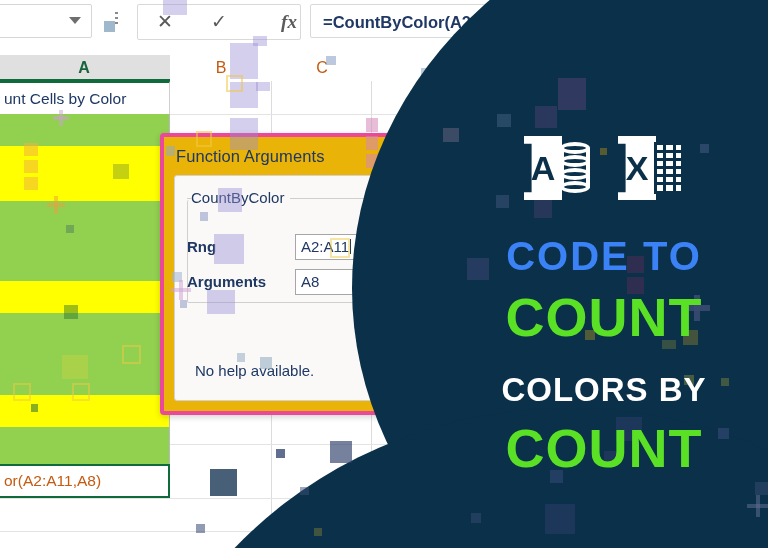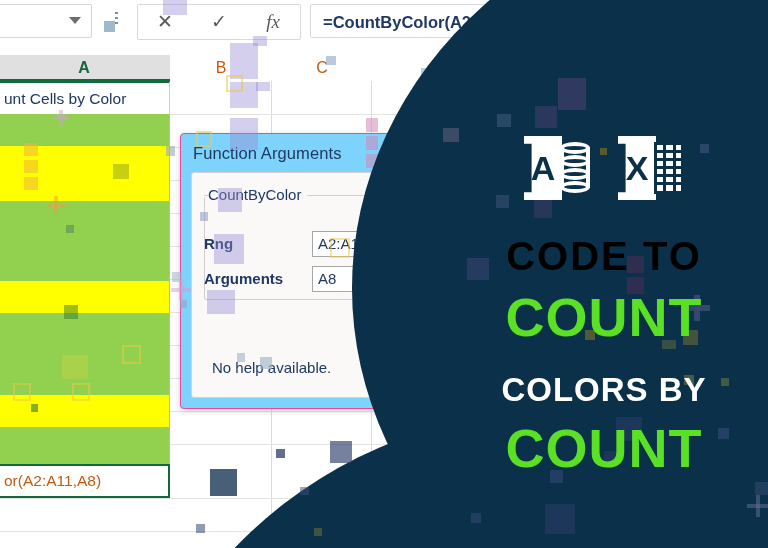--- a/index.html
+++ b/index.html
@@ -34,21 +34,21 @@
   .fn-btns{
     position:absolute;left:137px;top:4px;width:162px;height:34px;
     background:#fff;border:1px solid #d9d9d9;border-radius:2px;
   }
   .fn-btns span{
     position:absolute;top:0;height:34px;line-height:34px;text-align:center;width:54px;
     font-size:19px;color:#5a5a5a;
   }
   .fn-cancel{left:0;}
   .fn-enter{left:54px;color:#6b6b6b;}
-  .fn-fx{left:108px;color:#1e7145;font-style:italic;font-weight:normal;font-family:"Liberation Serif",serif;font-size:20px;}
+  .fn-fx{left:124px;color:#1e7145;font-style:italic;font-weight:bold;font-family:"Liberation Serif",serif;font-size:20px;}
 
   .formula-input{
     position:absolute;left:310px;top:4px;width:460px;height:34px;
     background:#fff;border:1px solid #d9d9d9;border-radius:2px;
     color:#1f3864;font-weight:bold;font-size:16.5px;line-height:34px;
     padding-left:12px;box-sizing:border-box;white-space:nowrap;overflow:hidden;
   }
 
   
   .colhdr{position:absolute;left:0;top:55px;width:768px;height:26px;background:#ffffff;}
@@ -72,22 +72,22 @@
   }
   .cellA.hdrcell{border-top:2px solid #0f6b3c;}
   .cellA.active{
     border:2px solid #0f6b3c;background:#fff;color:#c55a11;font-size:15.5px;
     display:flex;align-items:center;padding-left:4px;
   }
   .cellA.fill{border-right:1px solid #b9b9b9;}
 
   
   .dlg{
-    position:absolute;left:180px;top:133px;width:330px;height:274px;
-    background:#7dd3fc;border:1px solid #ec4899;border-radius:4px;
+    position:absolute;left:160px;top:133px;width:330px;height:274px;
+    background:#eab308;border:4px solid #ec4899;border-radius:4px;
     box-shadow:0 2px 6px rgba(0,0,0,.18);
   }
   .dlg-title{
     position:absolute;left:12px;top:10px;font-size:16.5px;color:#1f3864;
     letter-spacing:.1px;
   }
   .dlg-body{
     position:absolute;left:10px;top:38px;width:312px;height:224px;
     background:#faf9f8;border:1px solid #d4d2d0;border-radius:3px;padding-left:12px;
   }
@@ -158,21 +158,21 @@
     border-left:4px solid #fff;border-right:4px solid #fff;box-sizing:border-box;}
   .sheet{position:absolute;left:0;top:0;width:30px;height:52px;background:#fff;}
   .sheet .r{position:absolute;left:0;width:30px;height:3px;background:#0b3049;}
   .sheet .c{position:absolute;top:0;width:3px;height:52px;background:#0b3049;}
 
   .line1,.line2,.line3,.line4{
     position:absolute;left:0;width:328px;text-align:center;
     font-family:"Liberation Sans",sans-serif;font-weight:bold;
     letter-spacing:1px;line-height:1;
   }
-  .line1{top:236px;font-size:40px;color:#000000;letter-spacing:2px;}
+  .line1{top:236px;font-size:40px;color:#3b82f6;letter-spacing:2px;}
   .line2{top:290px;font-size:54px;color:#5ae125;letter-spacing:1px;}
   .line3{top:373px;font-size:33px;color:#ffffff;letter-spacing:1px;}
   .line4{top:421px;font-size:54px;color:#5ae125;letter-spacing:1px;}
 </style>
 </head>
 <body>
 
 <div id="root">
 
   <div class="excel">

